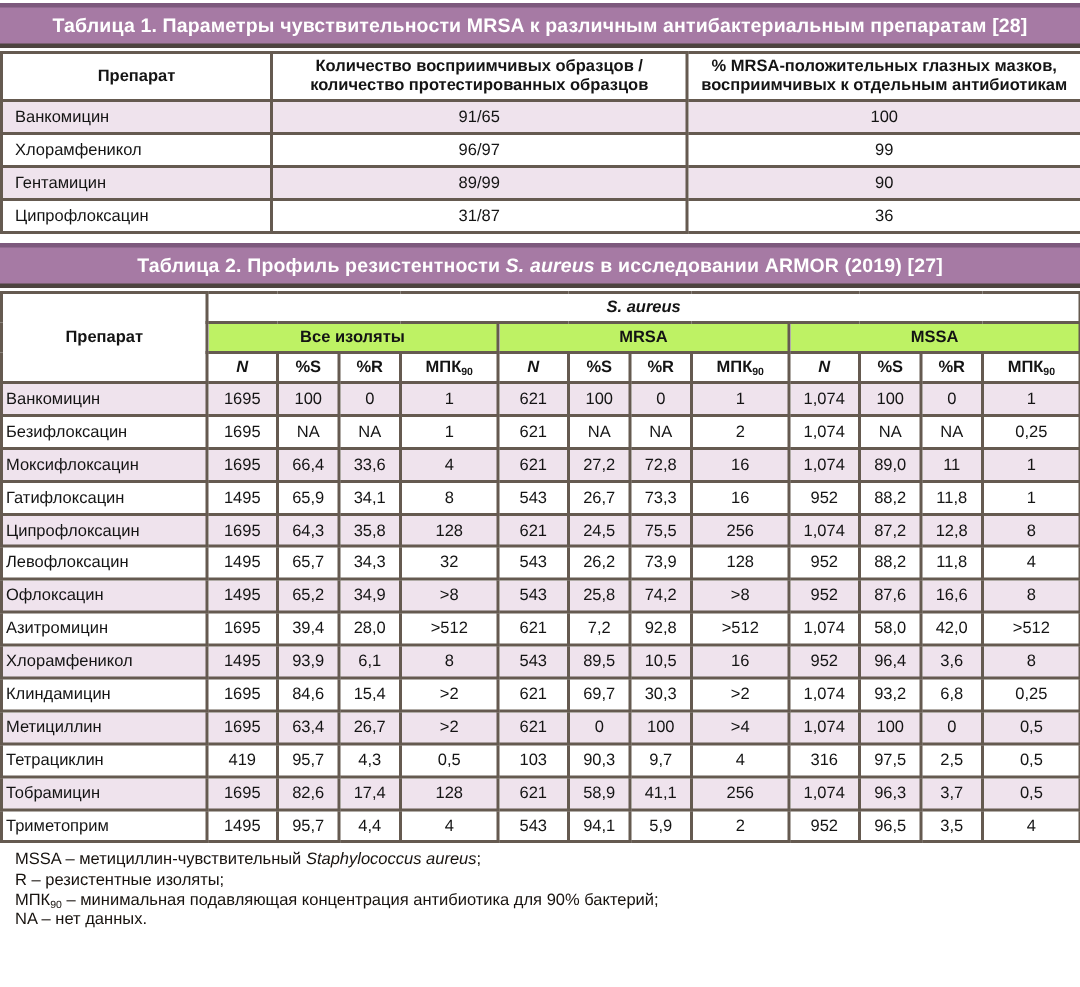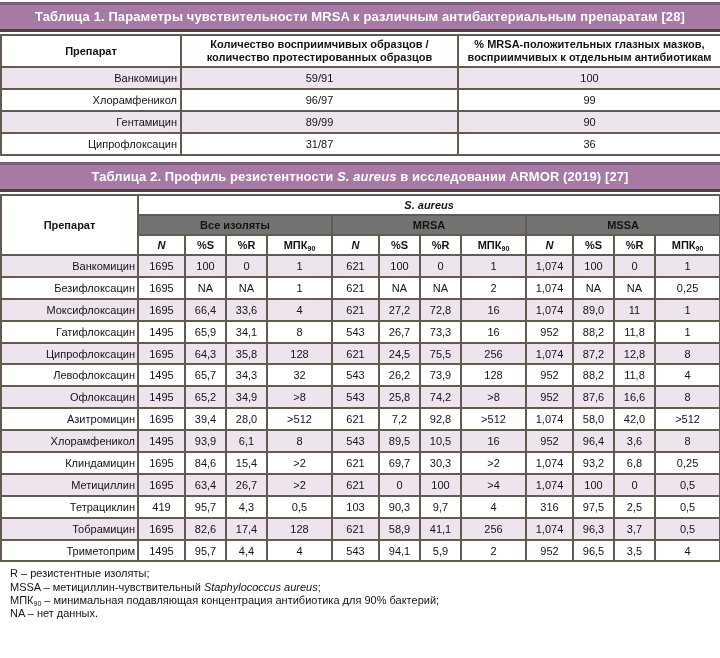--- a/index.html
+++ b/index.html
@@ -42,27 +42,27 @@
     vertical-align:middle;
     background:#ffffff;
     overflow:hidden;
   }
   th { font-weight:700; }
 
   
   #t1 thead th { height:32px; line-height:13px; }
   #t1 tbody td { height:22px; }
   #t1 tbody tr:nth-child(odd) td { background:#efe3ed; }
-  td.drug-cell { text-align:right; padding-left:8px; }
+  td.drug-cell { text-align:left; padding-left:8px; }
 
   
   #t2 thead th { height:20px; }
   #t2 tbody td { height:21.9px; padding:0 2px; }
   #t2 tbody tr:nth-child(odd) td { background:#efe3ed; }
-  #t2 th.grp { background:#737373;margin-left:32px; }
+  #t2 th.grp { background:#bef264;margin-left:32px; }
   #t2 th.sp-italic { font-style:italic; }
   #t2 th.col-n { font-style:italic; }
   sub.s90 { font-size:7px; vertical-align:-2px; line-height:0; }
 
   
   .footnotes {
     padding:5px 10px 0 10px;
     font-size:11px;
     line-height:13.2px;
     color:#17120e;
@@ -88,21 +88,21 @@
     <thead>
       <tr>
         <th>Препарат</th>
         <th>Количество восприимчивых образцов / количество протестированных образцов</th>
         <th>% MRSA-положительных глазных мазков, восприимчивых к отдельным антибиотикам</th>
       </tr>
     </thead>
     <tbody>
         <tr>
           <td class="drug-cell">Ванкомицин</td>
-          <td>59/91</td>
+          <td>91/65</td>
           <td>100</td>
         </tr>
         <tr>
           <td class="drug-cell">Хлорамфеникол</td>
           <td>96/97</td>
           <td>99</td>
         </tr>
         <tr>
           <td class="drug-cell">Гентамицин</td>
           <td>89/99</td>
@@ -372,19 +372,19 @@
           <td>2</td>
           <td>952</td>
           <td>96,5</td>
           <td>3,5</td>
           <td>4</td>
         </tr>
       </tbody>
   </table>
 
   <div class="footnotes">
+      <div><span>MSSA – метициллин-чувствительный </span><span class="it">Staphylococcus aureus</span><span>;</span></div>
       <div><span>R – резистентные изоляты;</span></div>
-      <div><span>MSSA – метициллин-чувствительный </span><span class="it">Staphylococcus aureus</span><span>;</span></div>
       <div><span>МПК</span><sub class="s90">90</sub><span> – минимальная подавляющая концентрация антибиотика для 90% бактерий;</span></div>
       <div><span>NA – нет данных.</span></div>
     </div>
 
 </div>
 
 </body></html>

